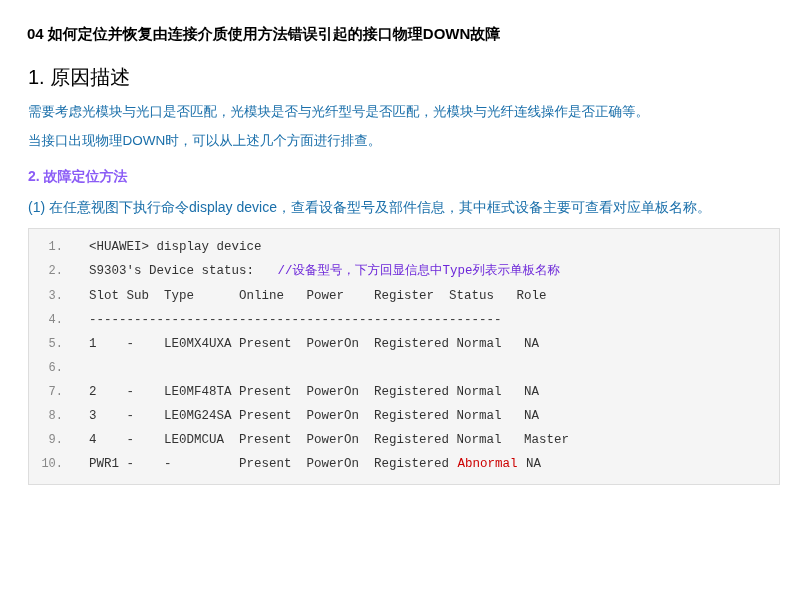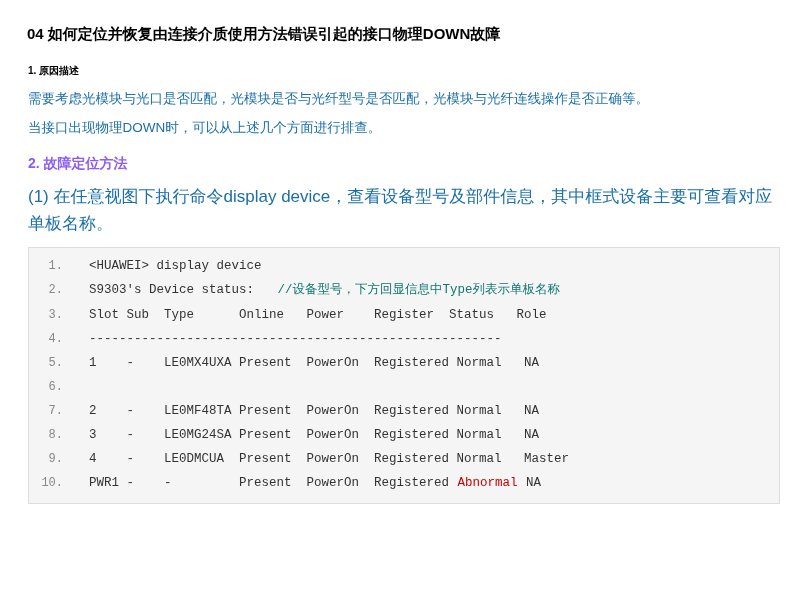--- a/index.html
+++ b/index.html
@@ -13,43 +13,43 @@
       min-height: 597px;
     }
     .page-title {
       font-weight: bold;
       font-size: 15px;
       color: #000;
       margin-bottom: 18px;
       line-height: 1.5;
     }
     .section-heading {
-      font-weight: bold;
-      font-size: 10px;
+      font-weight: normal;
+      font-size: 20px;
       color: #000;
       margin-bottom: 10px;
     }
     .paragraph {
       color: #1a6faa;
       font-size: 13.5px;
       margin-bottom: 8px;
       line-height: 1.6;
     }
     .section {
       margin-bottom: 16px;
     }
     .section2-heading {
       font-weight: bold;
       font-size: 14px;
       color: #8b5cf6;
       margin-bottom: 10px;
       margin-top: 10px;
     }
     .sub-para {
-      font-size: 17px;
+      font-size: 14px;
       color: #1a6faa;
       margin-bottom: 10px;
       line-height: 1.6;
     }
     .code-block {
       background: #f5f5f5;
       border: 1px solid #ddd;
       font-family: "Courier New", Courier, monospace;
       font-size: 12.5px;
       color: #333;
@@ -69,21 +69,21 @@
       text-align: right;
       margin-right: 10px;
       user-select: none;
       font-size: 12px;
     }
     .line-content {
       flex: 1;
       white-space: pre;
     }
     .comment {
-      color: #0f766e;
+      color: #6d28d9;
       text-align: center;
     }
     .status-abnormal {
       color: #c00;
     }
   </style>
 </head>
 <body>
 
 <div class="page-title">04 如何定位并恢复由连接介质使用方法错误引起的接口物理DOWN故障</div>

